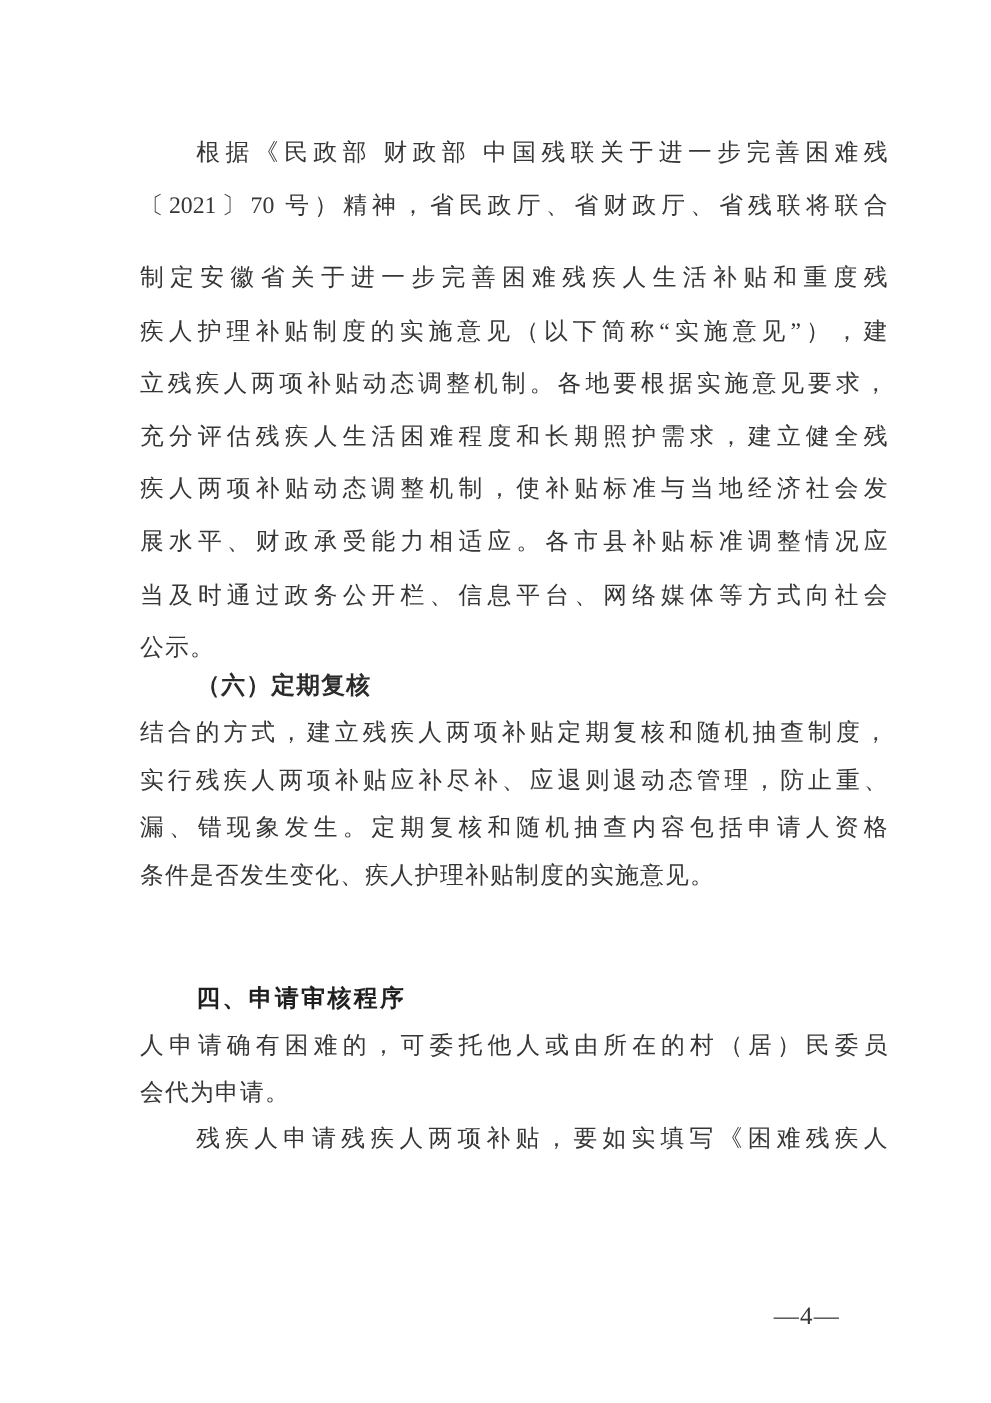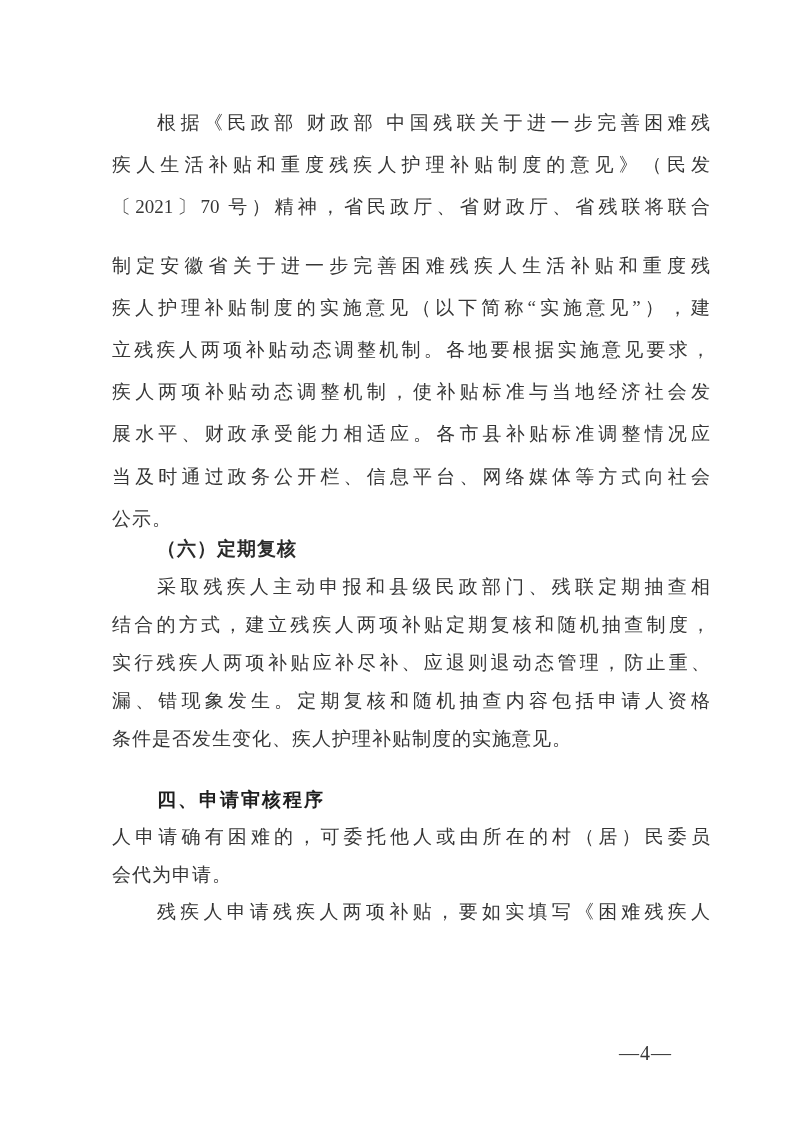--- a/index.html
+++ b/index.html
@@ -58,33 +58,32 @@
     font-family: "Liberation Serif", "DejaVu Serif", serif;
   }
 </style>
 </head>
 <body>
 
 <main class="page">
   <div>
       <div class="block" style="top: 102px;">
         <div class="line just ind" style="height: 42.2px; line-height: 42.2px;">根据《民政部 财政部 中国残联关于进一步完善困难残</div>
-        <div class="line just" style="height: 42.2px; line-height: 42.2px;">疾人生活补贴和重度残疾人护理补贴制度的意见》（民发</div>
         <div class="line just" style="height: 42.2px; line-height: 42.2px;">〔2021〕70 号）精神，省民政厅、省财政厅、省残联将联合</div>
         <div class="line just" style="height: 42.2px; line-height: 42.2px; margin-top: 16px;">制定安徽省关于进一步完善困难残疾人生活补贴和重度残</div>
         <div class="line just" style="height: 42.2px; line-height: 42.2px;">疾人护理补贴制度的实施意见（以下简称“实施意见”），建</div>
         <div class="line just" style="height: 42.2px; line-height: 42.2px;">立残疾人两项补贴动态调整机制。各地要根据实施意见要求，</div>
+        <div class="line just" style="height: 42.2px; line-height: 42.2px;">充分评估残疾人生活困难程度和长期照护需求，建立健全残</div>
         <div class="line just" style="height: 42.2px; line-height: 42.2px; font-family: Liberation Serif, serif;">疾人两项补贴动态调整机制，使补贴标准与当地经济社会发</div>
         <div class="line just" style="height: 42.2px; line-height: 42.2px;">展水平、财政承受能力相适应。各市县补贴标准调整情况应</div>
         <div class="line just" style="height: 42.2px; line-height: 42.2px;">当及时通过政务公开栏、信息平台、网络媒体等方式向社会</div>
         <div class="line" style="height: 42.2px; line-height: 42.2px;">公示。</div>
       </div>
       <div class="block" style="top: 530px;">
         <div class="line ind kai-bold" style="height: 38px; line-height: 38px;">（六）定期复核</div>
-        <div class="line just ind" style="height: 38px; line-height: 38px;">采取残疾人主动申报和县级民政部门、残联定期抽查相</div>
         <div class="line just" style="height: 38px; line-height: 38px;">结合的方式，建立残疾人两项补贴定期复核和随机抽查制度，</div>
         <div class="line just" style="height: 38px; line-height: 38px;">实行残疾人两项补贴应补尽补、应退则退动态管理，防止重、</div>
         <div class="line just" style="height: 38px; line-height: 38px;">漏、错现象发生。定期复核和随机抽查内容包括申请人资格</div>
         <div class="line" style="height: 38px; line-height: 38px;">条件是否发生变化、疾人护理补贴制度的实施意见。</div>
       </div>
       <div class="block" style="top: 781px;">
         <div class="line ind hei-bold" style="height: 37.4px; line-height: 37.4px;">四、申请审核程序</div>
         <div class="line just" style="height: 37.4px; line-height: 37.4px;">人申请确有困难的，可委托他人或由所在的村（居）民委员</div>
         <div class="line" style="height: 37.4px; line-height: 37.4px;">会代为申请。</div>
         <div class="line just ind" style="height: 37.4px; line-height: 37.4px;">残疾人申请残疾人两项补贴，要如实填写《困难残疾人</div>

